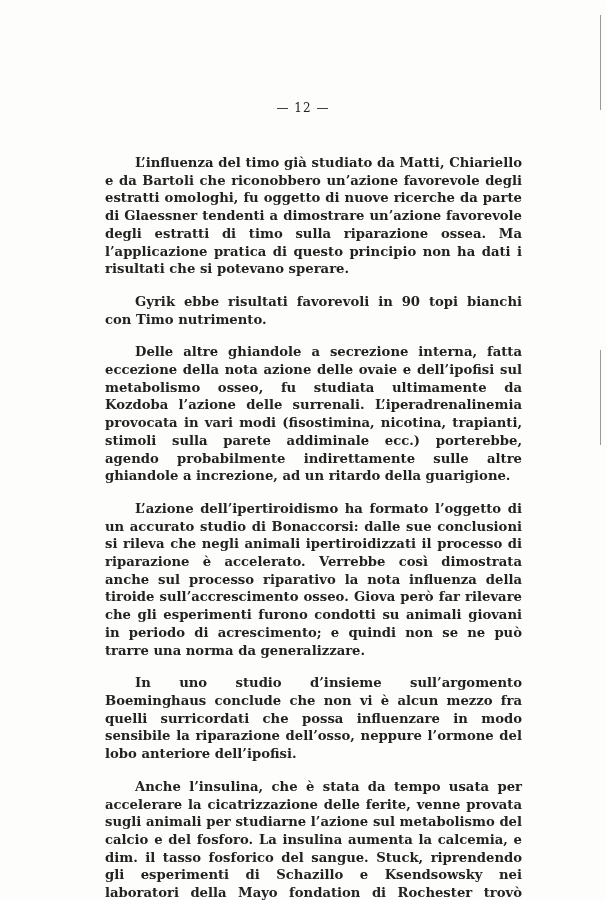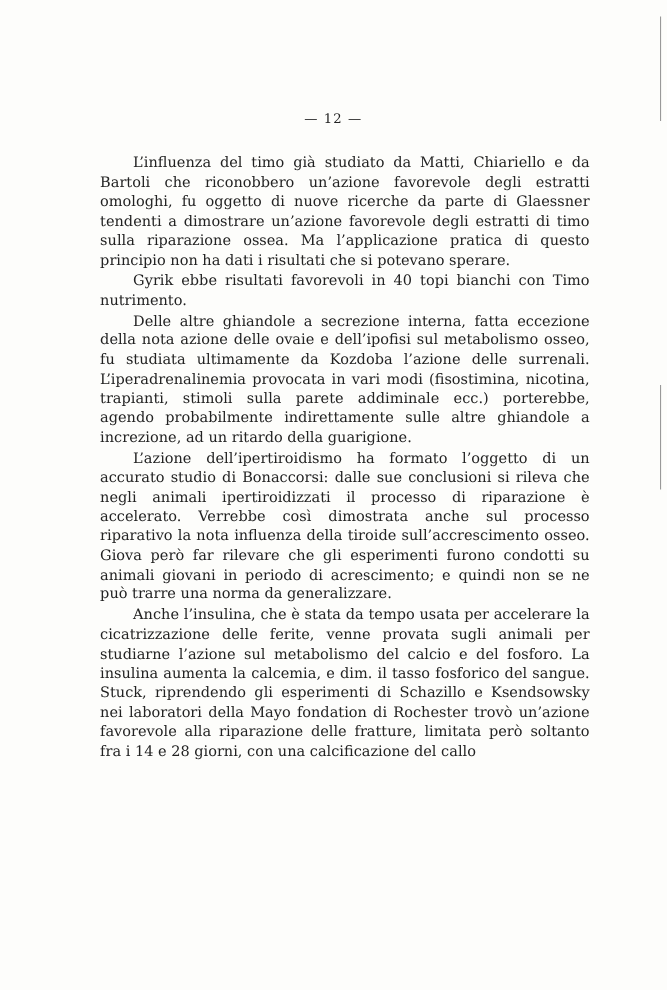--- a/index.html
+++ b/index.html
@@ -8,30 +8,31 @@
     font-family: "DejaVu Serif", "Liberation Serif", serif; color: #222;
   }
   .page-number {
     position: absolute; top: 101px; left: 0; width: 606px; text-align: center;
     font-size: 12px; letter-spacing: 1px;
   }
   .body-text {
     position: absolute; top: 139px; left: 90px; width: 447px;
     font-size: 13.2px; line-height: 17.7px; text-align: justify;
   }
-  .para { margin: 1px; text-indent: 30px; }
+  .para { margin: 15px; text-indent: 30px; font-weight: bold; }
   .edge-line { position: absolute; left: 600px; width: 1px; background: #999; }
 </style>
 </head>
 <body>
 
 <div class="page-number">— 12 —</div>
 
 <div class="body-text">
   <p class="para">L’influenza del timo già studiato da Matti, Chiariello e da Bartoli che riconobbero un’azione favorevole degli estratti omologhi, fu oggetto di nuove ricerche da parte di Glaessner tendenti a dimostrare un’azione favorevole degli estratti di timo sulla riparazione ossea. Ma l’applicazione pratica di questo principio non ha dati i risultati che si potevano sperare.</p>
-  <p class="para">Gyrik ebbe risultati favorevoli in 40 topi bianchi con Timo nutrimento.</p>
+  <p class="para">Gyrik ebbe risultati favorevoli in 90 topi bianchi con Timo nutrimento.</p>
   <p class="para">Delle altre ghiandole a secrezione interna, fatta eccezione della nota azione delle ovaie e dell’ipofisi sul metabolismo osseo, fu studiata ultimamente da Kozdoba l’azione delle surrenali. L’iperadrenalinemia provocata in vari modi (fisostimina, nicotina, trapianti, stimoli sulla parete addiminale ecc.) porterebbe, agendo probabilmente indirettamente sulle altre ghiandole a increzione, ad un ritardo della guarigione.</p>
   <p class="para">L’azione dell’ipertiroidismo ha formato l’oggetto di un accurato studio di Bonaccorsi: dalle sue conclusioni si rileva che negli animali ipertiroidizzati il processo di riparazione è accelerato. Verrebbe così dimostrata anche sul processo riparativo la nota influenza della tiroide sull’accrescimento osseo. Giova però far rilevare che gli esperimenti furono condotti su animali giovani in periodo di acrescimento; e quindi non se ne può trarre una norma da generalizzare.</p>
+  <p class="para">In uno studio d’insieme sull’argomento Boeminghaus conclude che non vi è alcun mezzo fra quelli surricordati che possa influenzare in modo sensibile la riparazione dell’osso, neppure l’ormone del lobo anteriore dell’ipofisi.</p>
   <p class="para">Anche l’insulina, che è stata da tempo usata per accelerare la cicatrizzazione delle ferite, venne provata sugli animali per studiarne l’azione sul metabolismo del calcio e del fosforo. La insulina aumenta la calcemia, e dim. il tasso fosforico del sangue. Stuck, riprendendo gli esperimenti di Schazillo e Ksendsowsky nei laboratori della Mayo fondation di Rochester trovò un’azione favorevole alla riparazione delle fratture, limitata però soltanto fra i 14 e 28 giorni, con una calcificazione del callo</p>
 </div>
 
 <div class="edge-line" style="top:15px;height:95px;"></div>
 <div class="edge-line" style="top:350px;height:95px;"></div>
 
 </body></html>

